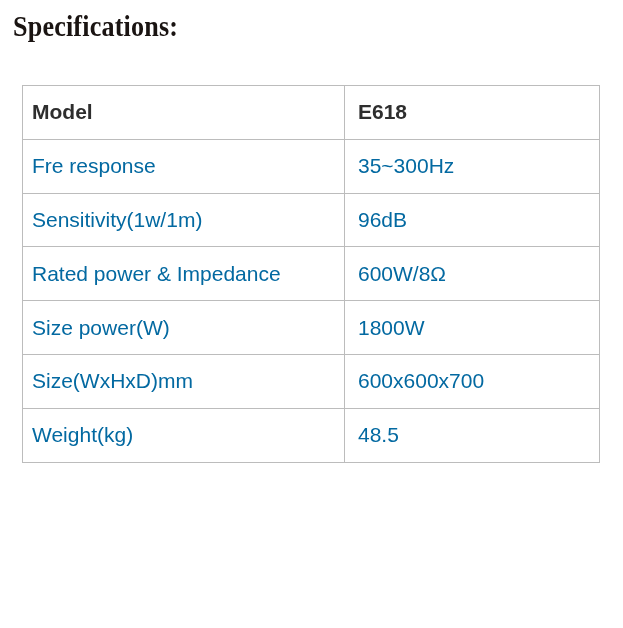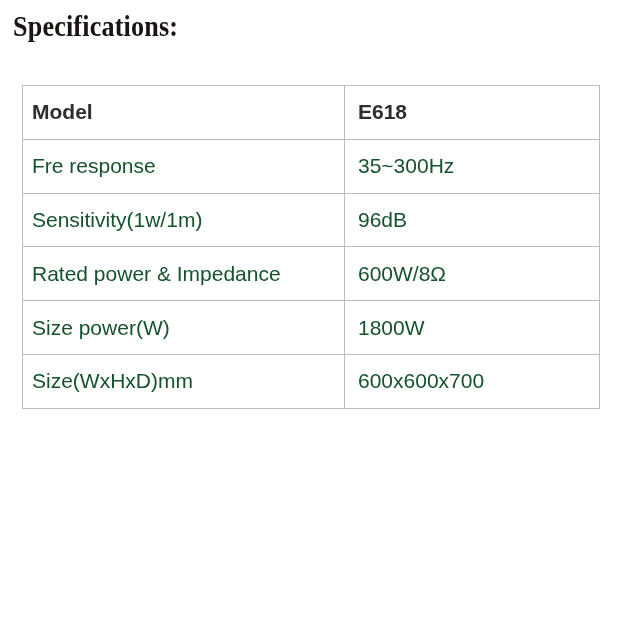--- a/index.html
+++ b/index.html
@@ -43,21 +43,21 @@
   table.spec-table {
     border-collapse: collapse;
     width: 577px;
     table-layout: fixed;
   }
   table.spec-table col.col-label { width: 322px; }
   table.spec-table col.col-value { width: 255px; }
   table.spec-table td {
     height: 52.8px;
     border: 1px solid #bcbcbc;
-    color: #14532d;
+    color: #0369a1;
     font-family: "Liberation Sans", sans-serif;
     font-size: 21px;
     line-height: 24px;
     vertical-align: middle;
     background: #ffffff;
     white-space: nowrap;
     overflow: hidden;
   }
   table.spec-table td.cell-label {
     padding: 0 0 0 9px;
@@ -102,17 +102,21 @@
           <td class="cell-value">600W/8Ω</td>
         </tr>
         <tr>
           <td class="cell-label">Size power(W)</td>
           <td class="cell-value">1800W</td>
         </tr>
         <tr>
           <td class="cell-label">Size(WxHxD)mm</td>
           <td class="cell-value">600x600x700</td>
         </tr>
+        <tr>
+          <td class="cell-label">Weight(kg)</td>
+          <td class="cell-value">48.5</td>
+        </tr>
       </tbody>
     </table>
   </div>
 
 </div>
 
 </body></html>

